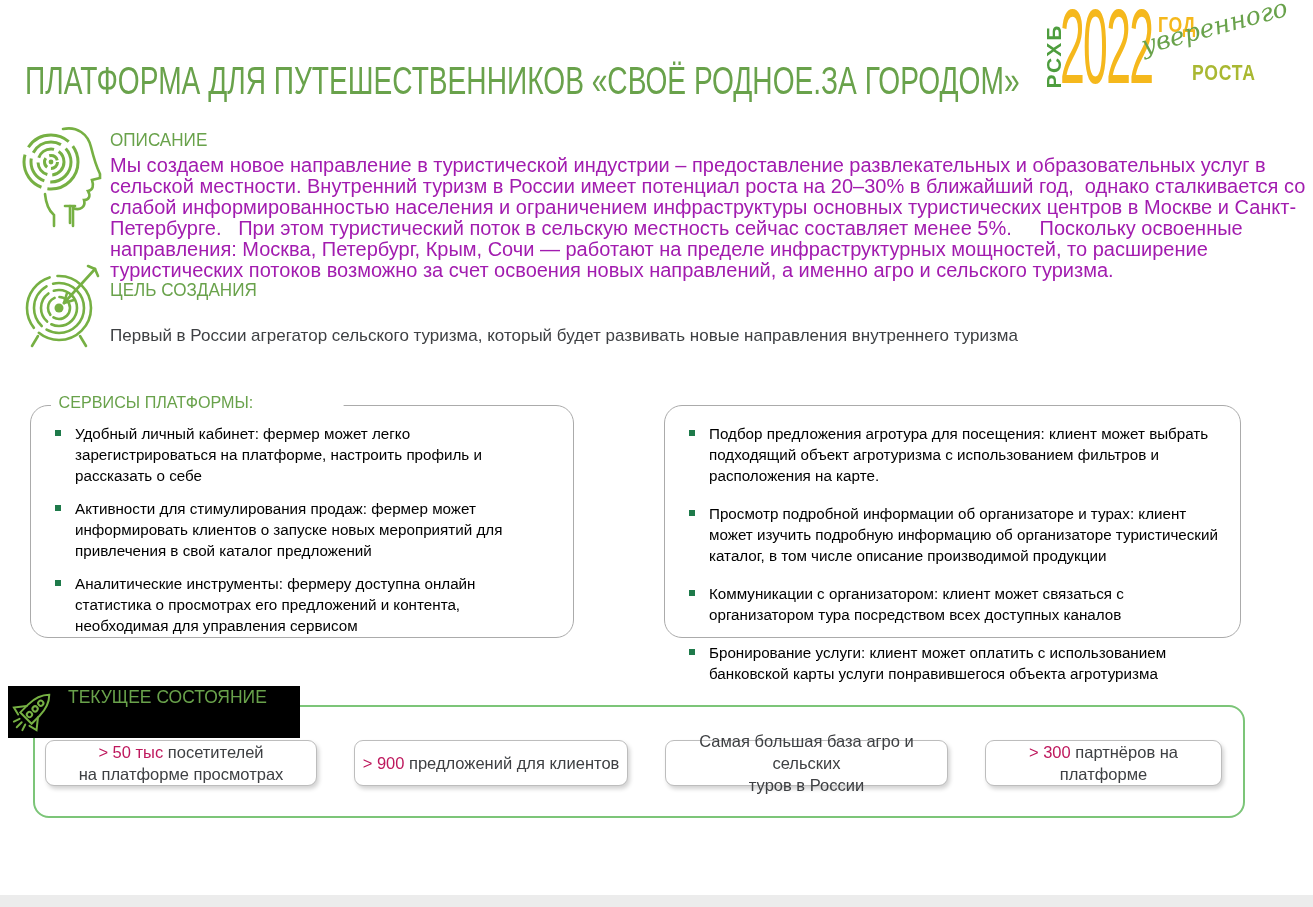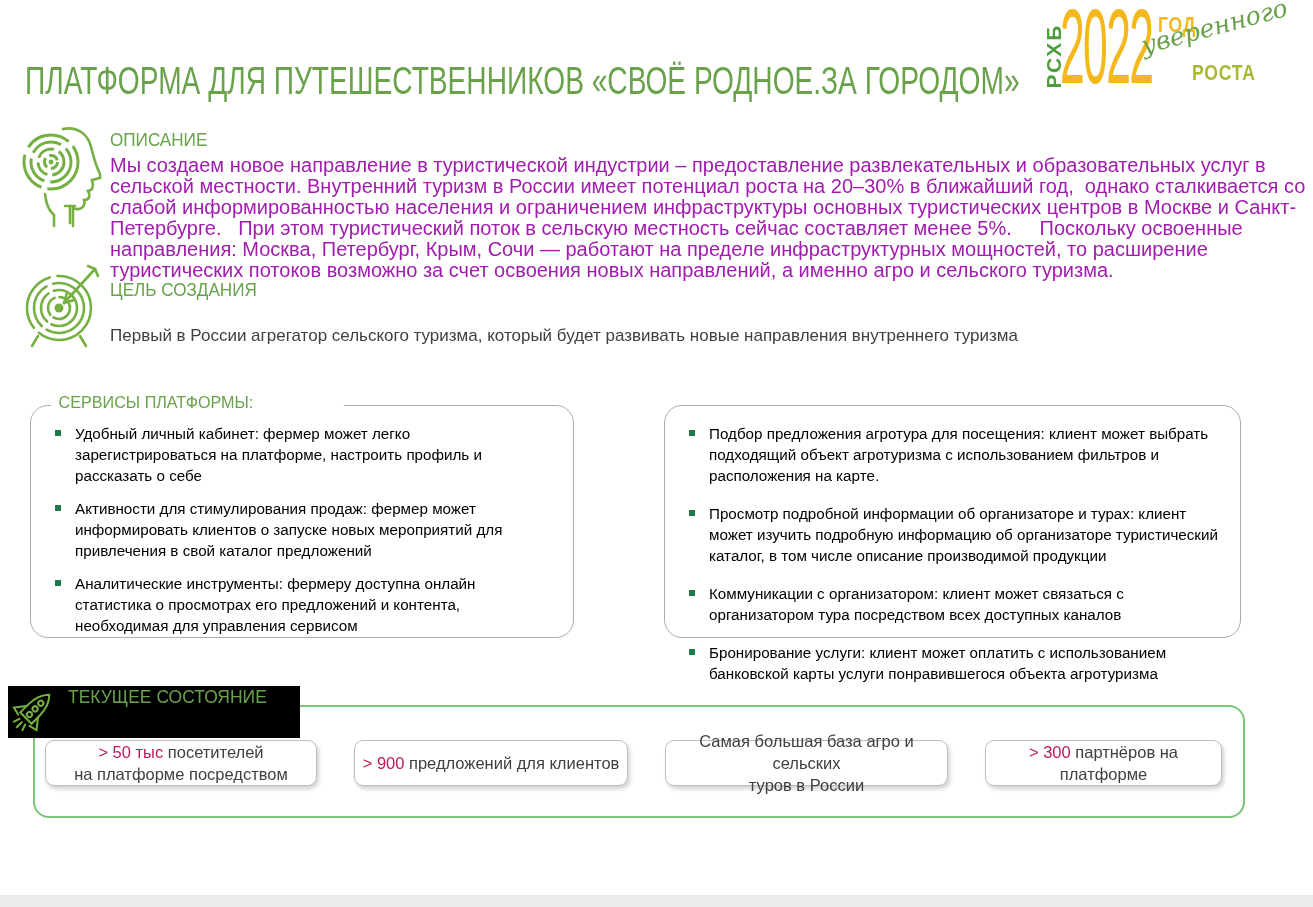--- a/index.html
+++ b/index.html
@@ -222,21 +222,21 @@
           <path d="M 25 41 L 25 48"></path>
         </g>
       </svg>
     </span>
     <span class="state-legend-text">ТЕКУЩЕЕ СОСТОЯНИЕ</span>
   </div>
 
   <div class="stats">
     <div class="stat-card">
       <div class="stat-text"><span class="hl">&gt; 50 тыс</span><span> посетителей
-на платформе посредством</span></div>
+на платформе просмотрах</span></div>
     </div>
     <div class="stat-card">
       <div class="stat-text"><span class="hl">&gt; 900</span><span> предложений для клиентов</span></div>
     </div>
     <div class="stat-card">
       <div class="stat-text"><span class="hl"></span><span>Самая большая база агро и сельских
 туров в России</span></div>
     </div>
     <div class="stat-card">
       <div class="stat-text"><span class="hl">&gt; 300</span><span> партнёров на платформе</span></div>

